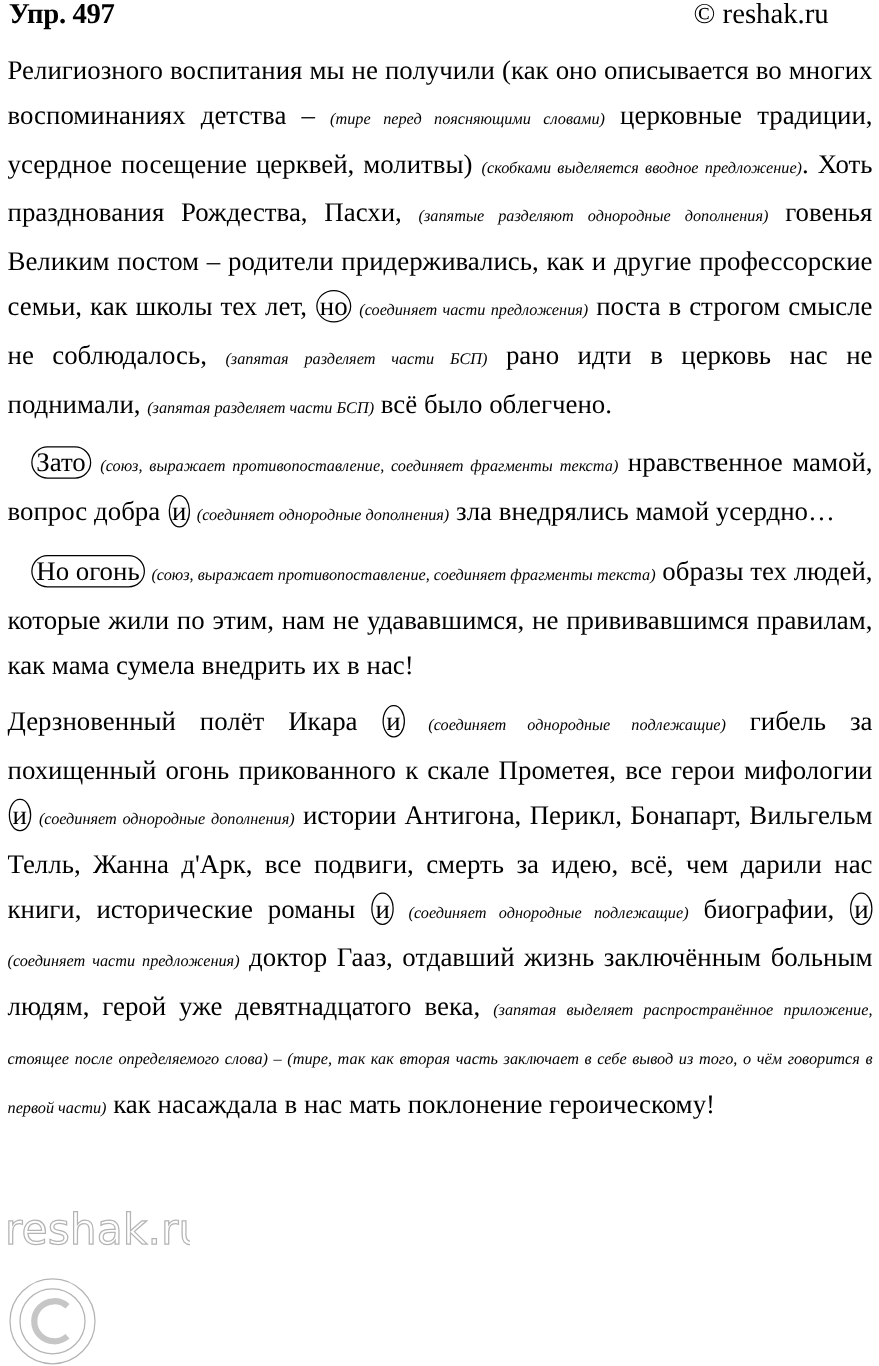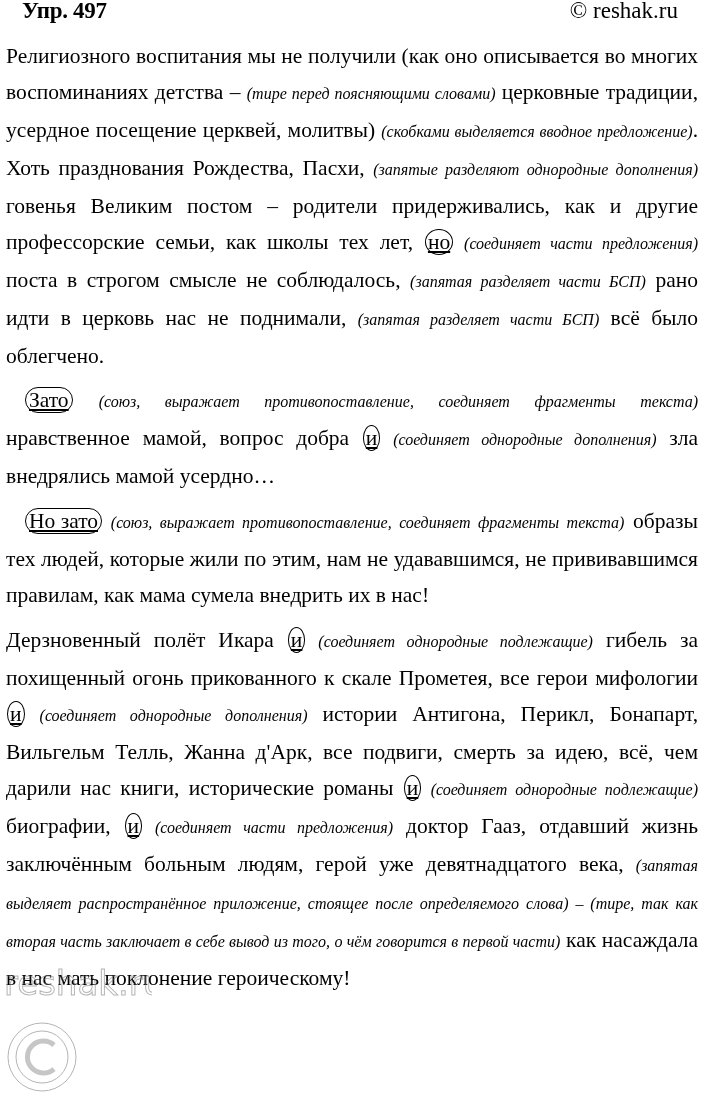--- a/index.html
+++ b/index.html
@@ -11,21 +11,21 @@
       width: 703px;
       height: 1093px;
       position: relative;
       overflow: hidden;
       font-family: "Liberation Serif", "DejaVu Serif", serif;
       color: #000;
     }
     .header {
       position: absolute;
       top: 0;
-      left: 16px;
+      left: 1px;
       width: 666px;
       height: 30px;
     }
     .ex-title {
       position: absolute;
       left: 6px;
       top: -2px;
       font-weight: bold;
       font-size: 23px;
       letter-spacing: -0.3px;
@@ -45,32 +45,31 @@
     .para {
       margin: 0 0 9px 0;
       font-size: 21.5px;
       line-height: 36px;
       text-align: justify;
       text-align-last: left;
     }
     .para.p1 { margin-bottom: 8px; }
     .note {
       font-style: italic;
-      font-size: 16px;
+      font-size: 13px;
     }
     .circ {
       display: inline-block;
       border: 1.4px solid #000;
       border-radius: 50%;
       padding: 0 2px;
       line-height: 24px;
       height: 24px;
       vertical-align: baseline;
       margin-left: 1px;
-      text-decoration: underline;
     }
     .circ.wide {
       border-radius: 14px;
       padding: 0 3px;
       margin-left: 19px;
     }
     .watermark {
       position: absolute;
       left: 2px;
       top: 965px;
@@ -84,21 +83,21 @@
 <body>
 
 <div class="header">
   <span class="ex-title">Упр. 497</span>
   <span class="site">© reshak.ru</span>
 </div>
 
 <div class="content">
   <p class="para p1"><span>Религиозного воспитания мы не получили (как оно описывается во многих воспоминаниях детства – </span><span class="note">(тире перед поясняющими словами)</span><span> церковные традиции, усердное посещение церквей, молитвы) </span><span class="note">(скобками выделяется вводное предложение)</span><span>. Хоть празднования Рождества, Пасхи, </span><span class="note">(запятые разделяют однородные дополнения)</span><span> говенья Великим постом – родители придерживались, как и другие профессорские семьи, как школы тех лет, </span><span class="circ">но</span><span> </span><span class="note">(соединяет части предложения)</span><span> поста в строгом смысле не соблюдалось, </span><span class="note">(запятая разделяет части БСП)</span><span> рано идти в церковь нас не поднимали, </span><span class="note">(запятая разделяет части БСП)</span><span> всё было облегчено.</span></p>
   <p class="para"><span class="circ wide">Зато</span><span> </span><span class="note">(союз, выражает противопоставление, соединяет фрагменты текста)</span><span> нравственное мамой, вопрос добра </span><span class="circ">и</span><span> </span><span class="note">(соединяет однородные дополнения)</span><span> зла внедрялись мамой усердно…</span></p>
-  <p class="para"><span class="circ wide">Но зато</span><span> </span><span class="note">(союз, выражает противопоставление, соединяет фрагменты текста)</span><span> образы тех людей, которые жили по этим, нам не удававшимся, не прививавшимся правилам, как мама сумела внедрить их в нас!</span></p>
+  <p class="para"><span class="circ wide">Но огонь</span><span> </span><span class="note">(союз, выражает противопоставление, соединяет фрагменты текста)</span><span> образы тех людей, которые жили по этим, нам не удававшимся, не прививавшимся правилам, как мама сумела внедрить их в нас!</span></p>
   <p class="para"><span>Дерзновенный полёт Икара </span><span class="circ">и</span><span> </span><span class="note">(соединяет однородные подлежащие)</span><span> гибель за похищенный огонь прикованного к скале Прометея, все герои мифологии </span><span class="circ">и</span><span> </span><span class="note">(соединяет однородные дополнения)</span><span> истории Антигона, Перикл, Бонапарт, Вильгельм Телль, Жанна д'Арк, все подвиги, смерть за идею, всё, чем дарили нас книги, исторические романы </span><span class="circ">и</span><span> </span><span class="note">(соединяет однородные подлежащие)</span><span> биографии, </span><span class="circ">и</span><span> </span><span class="note">(соединяет части предложения)</span><span> доктор Гааз, отдавший жизнь заключённым больным людям, герой уже девятнадцатого века, </span><span class="note">(запятая выделяет распространённое приложение, стоящее после определяемого слова) – (тире, так как вторая часть заключает в себе вывод из того, о чём говорится в первой части)</span><span> как насаждала в нас мать поклонение героическому!</span></p>
 </div>
 
 <svg class="watermark" viewBox="0 0 150 128" xmlns="http://www.w3.org/2000/svg">
   <g fill="none" stroke="#777" stroke-width="1">
     <circle cx="40" cy="92" r="34"></circle>
     <circle cx="40" cy="92" r="26"></circle>
     <path d="M52 80 A16 16 0 1 0 52 104" stroke-width="5" stroke="#999"></path>
   </g>
   <text x="2" y="30" font-family="DejaVu Sans, sans-serif" font-size="34" fill="none" stroke="#777" stroke-width="1">reshak.ru</text>

